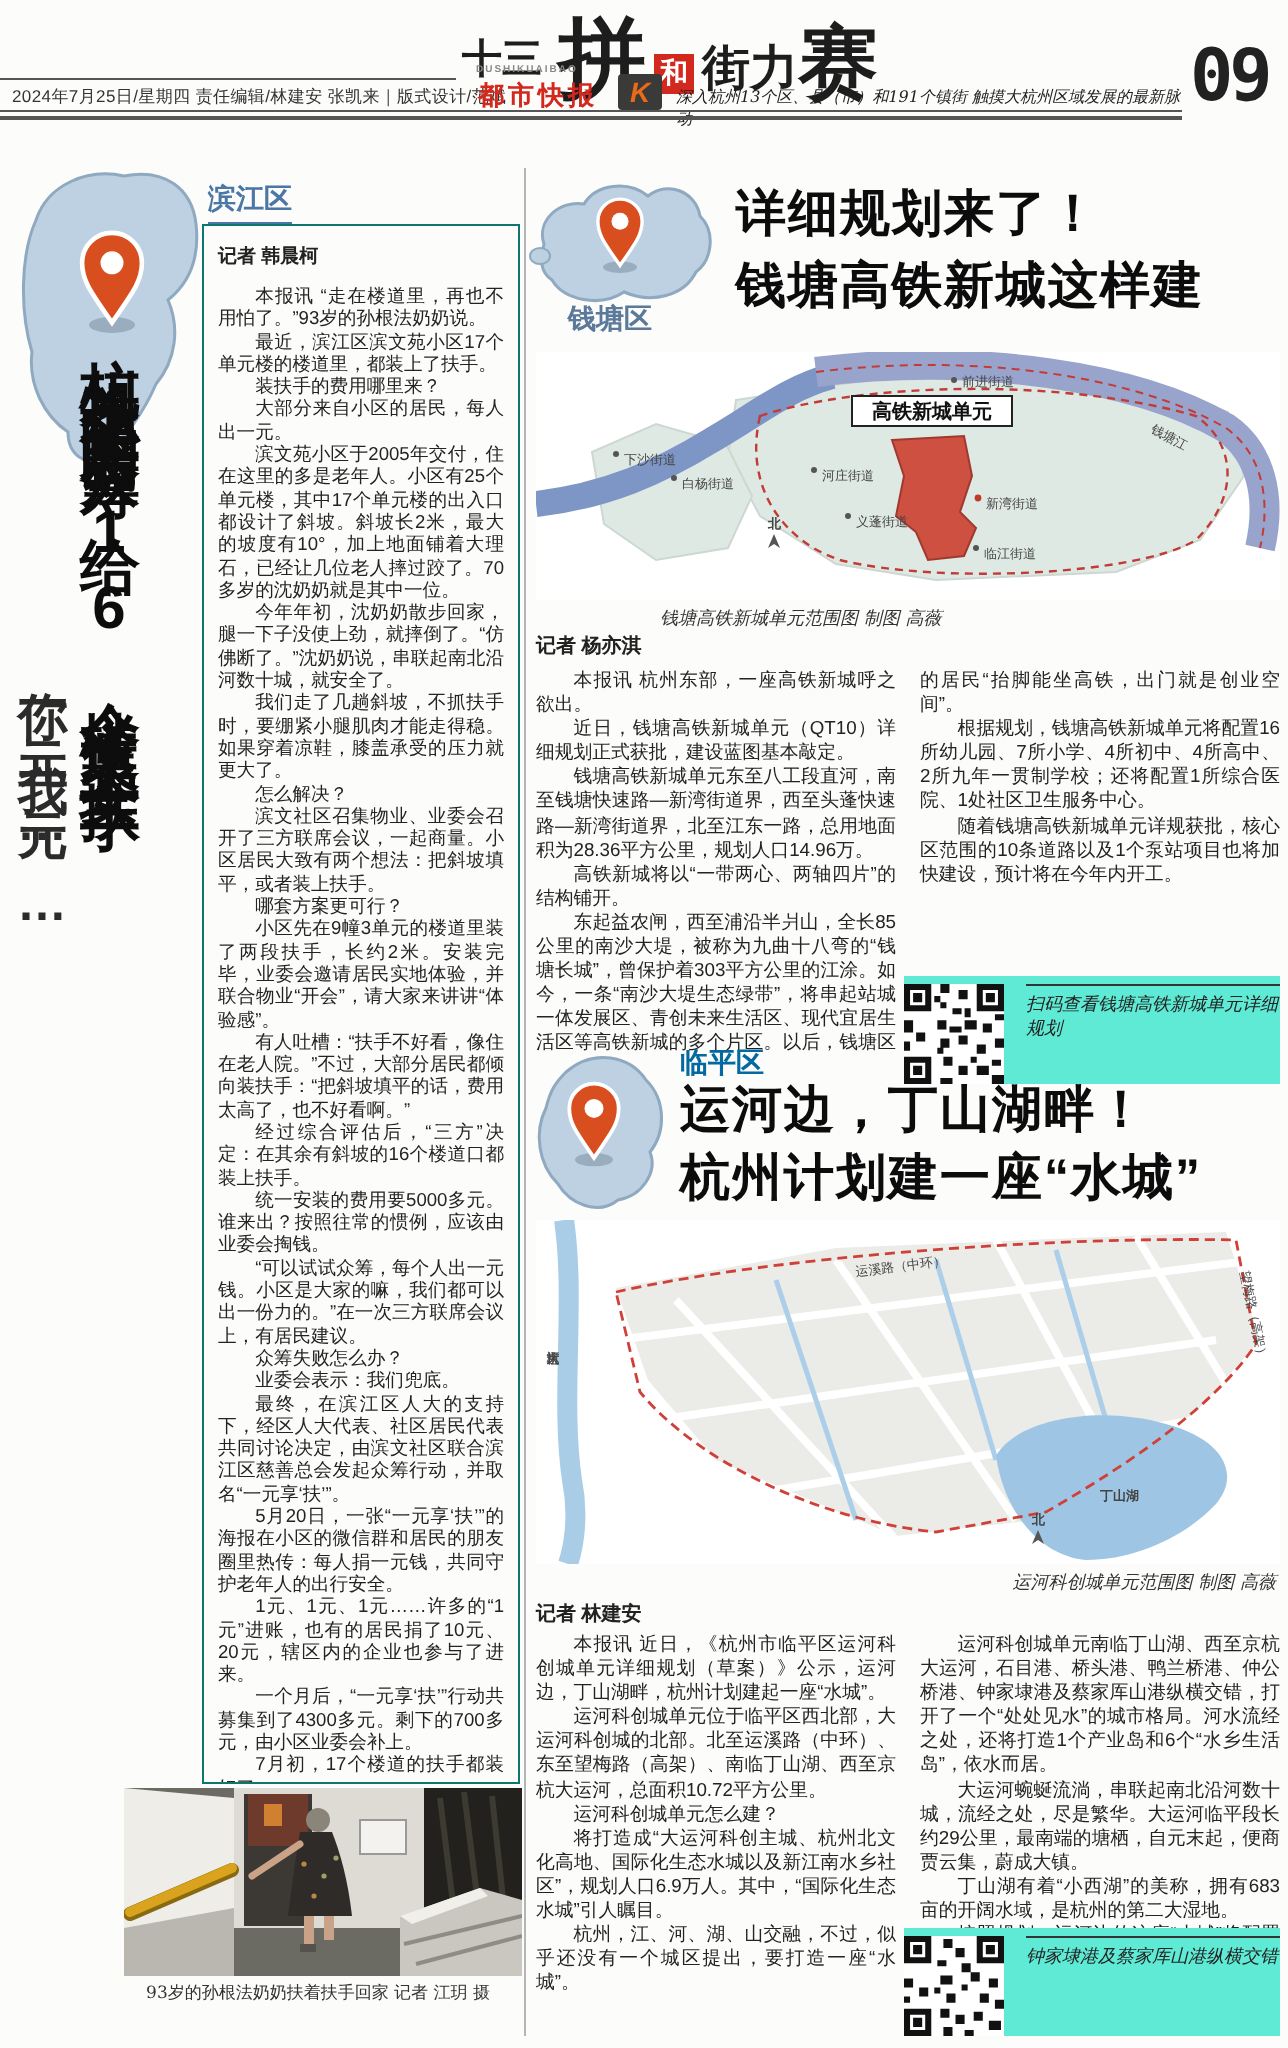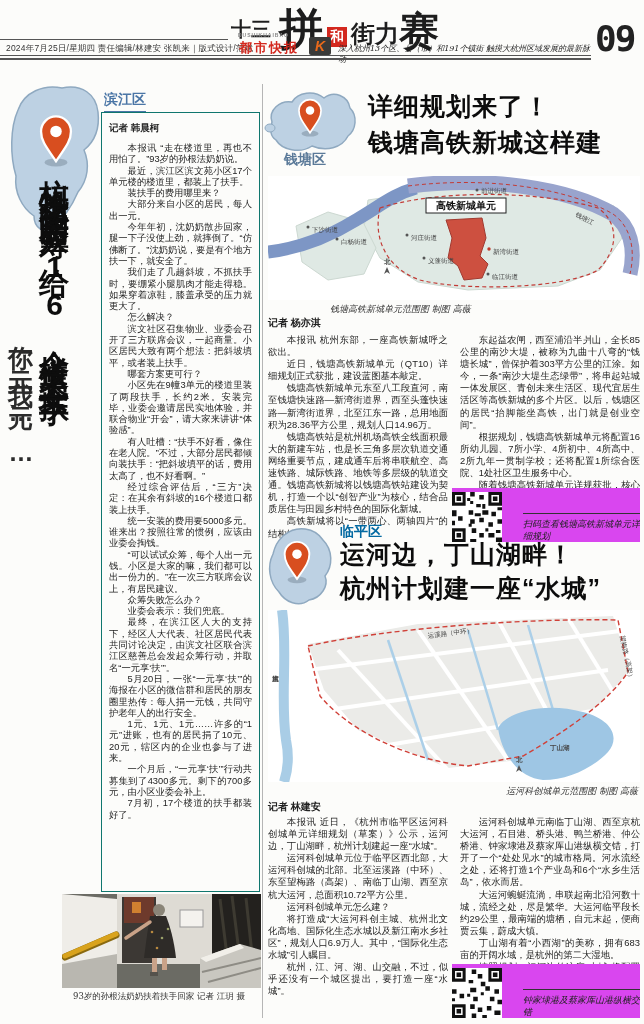--- a/index.html
+++ b/index.html
@@ -43,21 +43,21 @@
 .map-caption{font-size:9px;font-style:italic;font-family:"DejaVu Serif",serif;color:#333}
 .qt-caption{left:330px;top:303px;width:250px;text-align:left}
 .lp-caption{left:400px;top:785px;width:238px;text-align:right}
 .sec-byline{font-size:10px;font-weight:bold}
 .qt-byline{left:268px;top:316px}
 .lp-byline{left:268px;top:800px}
 .article-cols{column-count:2;column-gap:12px;column-fill:auto;overflow:hidden}
 .qt-article{left:268px;top:334px;width:372px;height:208px}
 .lp-article{left:268px;top:816px;width:372px;height:202px}
 .article-cols p{font-size:9.4px;line-height:12.1px;text-align:justify;text-indent:2em;color:#232323}
-.qr-block{position:absolute;right:0;bottom:0;width:188px;background:#d946ef;display:flex;align-items:flex-end;gap:21px;padding-top:4px}
+.qr-block{position:absolute;right:0;bottom:0;width:188px;background:#5eead4;display:flex;gap:11px;padding-top:4px}
 .qr-svg{width:50px;height:50px;flex:0 0 50px}
 .qr-caption{flex:1;border-top:1px solid #333;padding-top:4px;font-size:9px;line-height:12px;font-style:italic;font-family:"DejaVu Serif",serif;color:#222}
 .maplbl{fill:#444;font-size:6.5px;font-family:"Liberation Sans",sans-serif}
 </style>
 </head>
 <body>
 
 <div id="page">
 
   <div class="abs rule" style="left:0;top:39px;width:228px;height:1px"></div>
@@ -97,21 +97,22 @@
   <div class="abs vhead-main">杭州这个小区的居民众筹，给16个楼道装上了安全扶手</div>
 
   <div class="abs article-box">
     <div class="byline">记者 韩晨柯</div>
     <div class="body-text">
 
     <p>本报讯 “走在楼道里，再也不用怕了。”93岁的孙根法奶奶说。</p>
         <p>最近，滨江区滨文苑小区17个单元楼的楼道里，都装上了扶手。</p>
         <p>装扶手的费用哪里来？</p>
         <p>大部分来自小区的居民，每人出一元。</p>
-        <p>今年年初，沈奶奶散步回家，腿一下子没使上劲，就摔倒了。“仿佛断了。”沈奶奶说，要是有个地方扶一下，就安全了。</p>
+        <p>滨文苑小区于2005年交付，住在这里的多是老年人。小区有25个单元楼，其中17个单元楼的出入口都设计了斜坡。斜坡长2米，最大的坡度有10°，加上地面铺着大理石，已经让几位老人摔过跤了。70多岁的沈奶奶就是其中一位。</p>
+        <p>今年年初，沈奶奶散步回家，腿一下子没使上劲，就摔倒了。“仿佛断了。”沈奶奶说，串联起南北沿河数十城，就安全了。</p>
         <p>我们走了几趟斜坡，不抓扶手时，要绷紧小腿肌肉才能走得稳。如果穿着凉鞋，膝盖承受的压力就更大了。</p>
         <p>怎么解决？</p>
         <p>滨文社区召集物业、业委会召开了三方联席会议，一起商量。小区居民大致有两个想法：把斜坡填平，或者装上扶手。</p>
         <p>哪套方案更可行？</p>
         <p>小区先在9幢3单元的楼道里装了两段扶手，长约2米。安装完毕，业委会邀请居民实地体验，并联合物业“开会”，请大家来讲讲“体验感”。</p>
         <p>有人吐槽：“扶手不好看，像住在老人院。”不过，大部分居民都倾向装扶手：“把斜坡填平的话，费用太高了，也不好看啊。”</p>
         <p>经过综合评估后，“三方”决定：在其余有斜坡的16个楼道口都装上扶手。</p>
         <p>统一安装的费用要5000多元。谁来出？按照往常的惯例，应该由业委会掏钱。</p>
         <p>“可以试试众筹，每个人出一元钱。小区是大家的嘛，我们都可以出一份力的。”在一次三方联席会议上，有居民建议。</p>
         <p>众筹失败怎么办？</p>
@@ -198,21 +199,20 @@
   <div class="abs map-caption qt-caption">钱塘高铁新城单元范围图 制图 高薇</div>
 
   <div class="abs sec-byline qt-byline">记者 杨亦淇</div>
 
   <div class="abs article-cols qt-article">
     <div>
 
     <p>本报讯 杭州东部，一座高铁新城呼之欲出。</p>
         <p>近日，钱塘高铁新城单元（QT10）详细规划正式获批，建设蓝图基本敲定。</p>
         <p>钱塘高铁新城单元东至八工段直河，南至钱塘快速路—新湾街道界，西至头蓬快速路—新湾街道界，北至江东一路，总用地面积为28.36平方公里，规划人口14.96万。</p>
-        <p>钱塘高铁站是杭州机场高铁全线面积最大的新建车站，也是长三角多层次轨道交通网络重要节点，建成通车后将串联航空、高速铁路、城际铁路、地铁等多层级的轨道交通。钱塘高铁新城将以钱塘高铁站建设为契机，打造一个以“创智产业”为核心，结合品质居住与田园乡村特色的国际化新城。</p>
         <p>高铁新城将以“一带两心、两轴四片”的结构铺开。</p>
         <p>东起益农闸，西至浦沿半爿山，全长85公里的南沙大堤，被称为九曲十八弯的“钱塘长城”，曾保护着303平方公里的江涂。如今，一条“南沙大堤生态绿带”，将串起站城一体发展区、青创未来生活区、现代宜居生活区等高铁新城的多个片区。以后，钱塘区的居民“抬脚能坐高铁，出门就是创业空间”。</p>
         <p>根据规划，钱塘高铁新城单元将配置16所幼儿园、7所小学、4所初中、4所高中、2所九年一贯制学校；还将配置1所综合医院、1处社区卫生服务中心。</p>
         <p>随着钱塘高铁新城单元详规获批，核心区范围的10条道路以及1个泵站项目也将加快建设，预计将在今年内开工。</p>
       </div>
     <div class="qr-block">
       <svg class="qr-svg" viewBox="0 0 33 33">
         <rect width="33" height="33" fill="#fff"></rect>
         <path fill="#111" d="M0,0h9v9h-9z M24,0h9v9h-9z M0,24h9v9h-9z"></path>
         <path fill="#fff" d="M2,2h5v5h-5z M26,2h5v5h-5z M2,26h5v5h-5z"></path>

